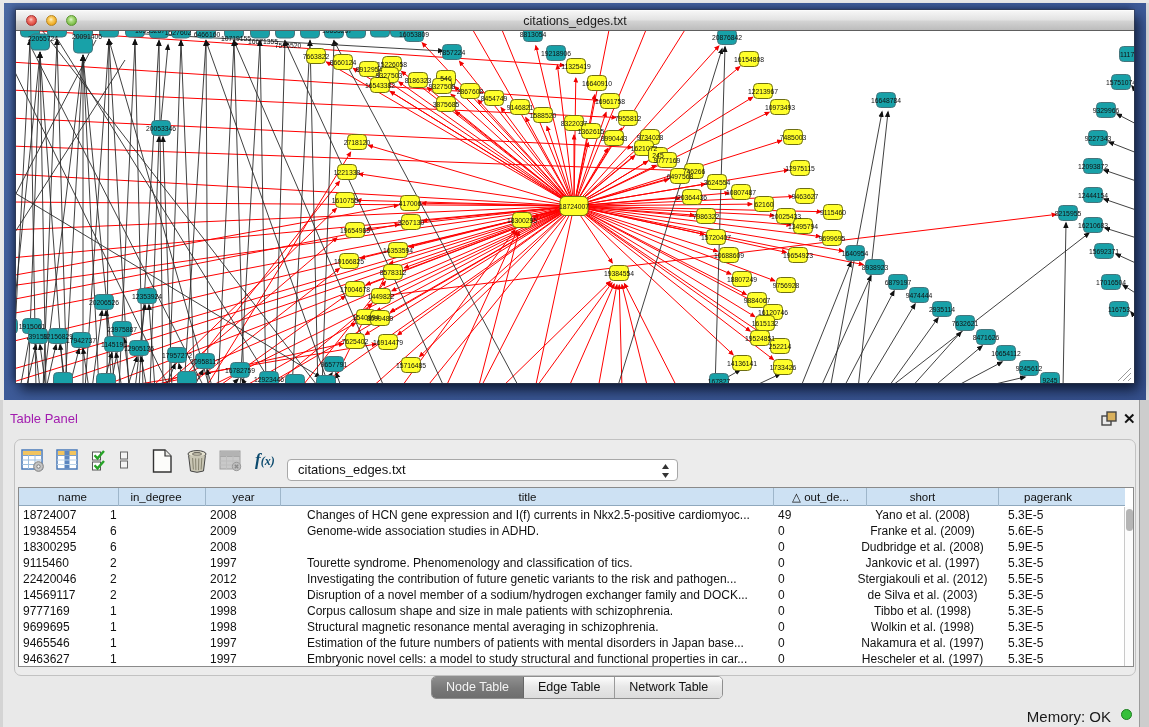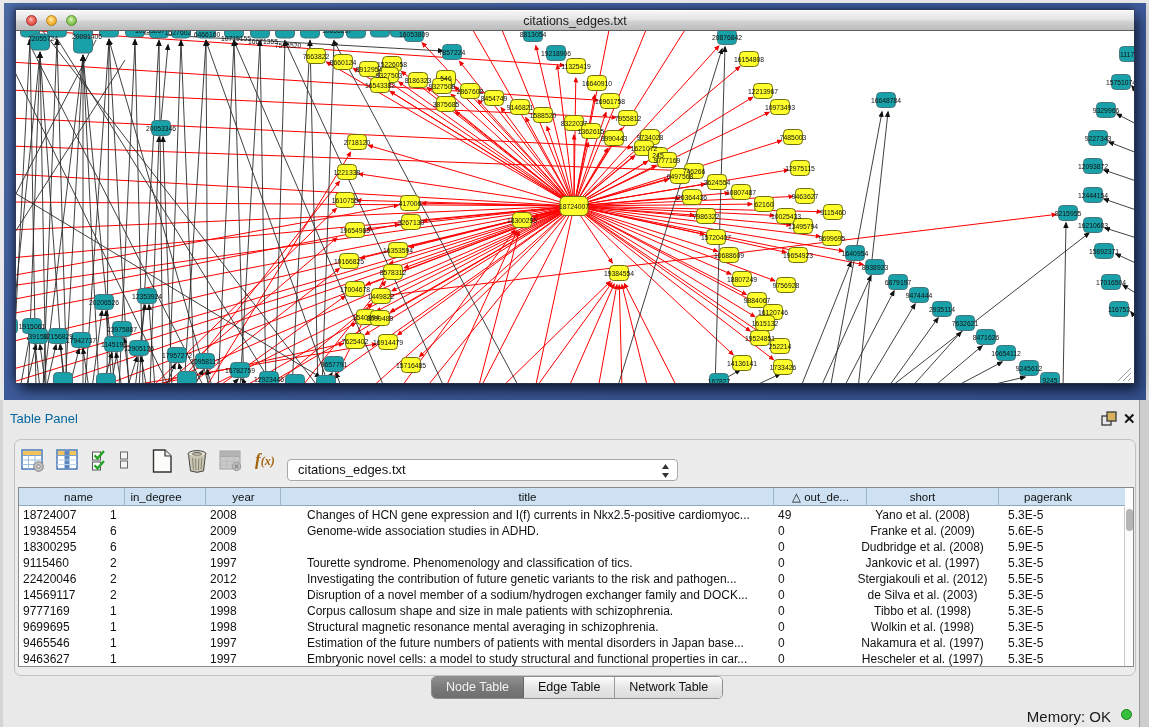--- a/index.html
+++ b/index.html
@@ -18,21 +18,21 @@
 .tl { position:absolute; top:5px; width:11px; height:11px; border-radius:50%; }
 #tl-r { left:10px;  background:radial-gradient(circle at 4px 3.5px,#ffd2cd 0%,#f07a70 30%,#dd4a3e 70%,#b33730 100%); border:.5px solid #a33; }
 #tl-y { left:29.5px;  background:radial-gradient(circle at 4px 3.5px,#fff3cf 0%,#f8cc60 30%,#efa922 70%,#c07c1b 100%); border:.5px solid #b8861f; }
 #tl-g { left:49.5px;  background:radial-gradient(circle at 4px 3.5px,#e2f7d2 0%,#a8da7c 30%,#7cbc47 70%,#549327 100%); border:.5px solid #5c9632; }
 #canvas { position:absolute; left:0; top:21px; width:1118px; height:352px; background:#fff; overflow:hidden; }
 
 
 #panel { position:absolute; left:0; top:400px; width:1149px; height:327px; background:#e9e9e9; }
 #lstrip { position:absolute; left:0; top:0; width:3px; height:327px; background:#d4d4d4; }
 #rstrip { position:absolute; left:1139px; top:0; width:10px; height:327px; background:#cdcdcd; border-left:1px solid #9b9b9b; }
-#paneltitle { position:absolute; left:10px; top:11px; font-size:13px; color:#0369a1; }
+#paneltitle { position:absolute; left:10px; top:11px; font-size:13px; color:#a21caf; }
 #float-ic { position:absolute; left:1101px; top:11px; width:16px; height:15px; }
 #close-ic { position:absolute; left:1123px; top:10px; font-size:15px; font-weight:bold; color:#111; }
 #well { position:absolute; left:14px; top:39px; width:1122px; height:237px; background:#ececec;
   border:1px solid #c2c2c2; border-radius:7px; }
 #toolbar { position:absolute; left:0; top:9px; height:26px; width:1100px; }
 .tbi { position:absolute; top:0; }
 #dropdown { position:absolute; left:272px; top:10px; width:391px; height:22px; background:#fff;
   border:1px solid #a8a8a8; border-radius:4px; font-size:13px; color:#111; line-height:20px; padding-left:10px; }
 #dd-arr { position:absolute; right:6px; top:1px; width:11px; height:20px; }
 
@@ -678,31 +678,31 @@
           <rect x="1" y="2" width="20" height="18" fill="#c9c9c9" stroke="#9e9e9e"></rect>
           <rect x="2" y="3" width="18" height="4" fill="#b3b3b3"></rect>
           <line x1="1" y1="7.5" x2="21" y2="7.5" stroke="#a8a8a8"></line>
             <line x1="1" y1="12" x2="21" y2="12" stroke="#bdbdbd"></line>
             <line x1="1" y1="16" x2="21" y2="16" stroke="#bdbdbd"></line>
           <line x1="7.5" y1="7" x2="7.5" y2="20" stroke="#bdbdbd"></line>
             <line x1="14" y1="7" x2="14" y2="20" stroke="#bdbdbd"></line>
           <circle cx="17.5" cy="17.5" r="4.2" fill="#bebebe" stroke="#9a9a9a"></circle>
           <path d="M15.8 15.8 l3.4 3.4 M19.2 15.8 l-3.4 3.4" stroke="#8a8a8a" stroke-width="1.3"></path>
         </svg>
-        <div class="tbi" style="left:240px;top:1px;font-size:17px;font-style:italic;font-family:'Liberation Serif',serif;color:#a16207;font-weight:bold">f<span style="font-size:12px">(x)</span></div>
+        <div class="tbi" style="left:240px;top:1px;font-size:17px;font-style:italic;font-family:'Liberation Serif',serif;color:#0c4a6e;font-weight:bold">f<span style="font-size:12px">(x)</span></div>
         <div id="dropdown">citations_edges.txt
           <svg id="dd-arr" viewBox="0 0 11 20">
             <path d="M5.5 3 L9 8 H2 z" fill="#333"></path>
             <path d="M5.5 17 L9 12 H2 z" fill="#333"></path>
           </svg>
         </div>
       </div>
       <div id="table">
         <div id="thead">
-          <div class="th" style="left:14px;width:92px">name</div>
+          <div class="th" style="left:8px;width:92px">name</div>
           <div class="th" style="left:88px;width:99px">in_degree</div>
           <div class="th" style="left:188px;width:74px">year</div>
           <div class="th" style="left:263px;width:492px">title</div>
           <div class="th" style="left:756px;width:92px">△ out_de...</div>
           <div class="th" style="left:828px;width:152px">short</div>
           <div class="th" style="left:981px;width:96px;border-right:none">pagerank</div>
         </div>
         <div id="tbody">
 <div class="tr">
               <div class="c0">18724007</div>

